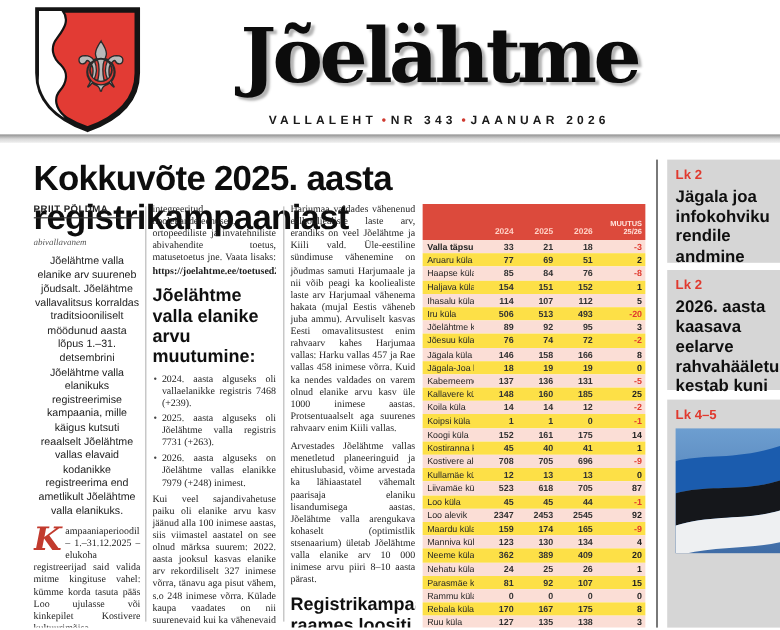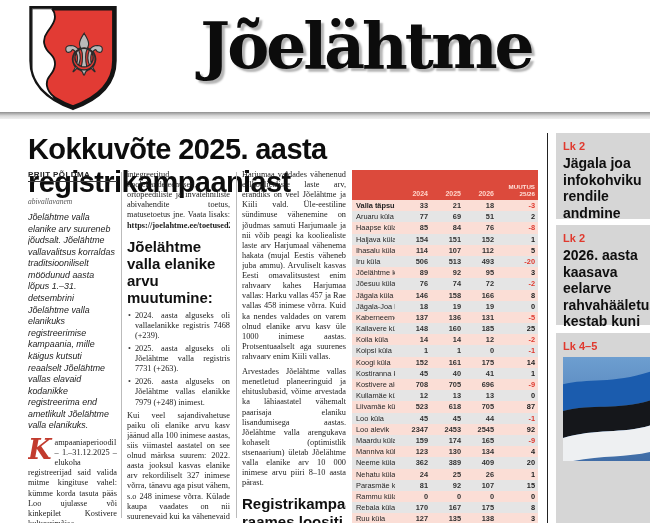--- a/index.html
+++ b/index.html
@@ -26,41 +26,41 @@
       color:#555;margin:15px 0 6px 0;}
 
   
   .col{position:absolute;top:170px;height:353px;overflow:hidden;}
   .col1{left:28px;width:89px;}
   .col2{left:127px;width:103px;}
   .col3{left:242px;width:104px;}
   .vrule{position:absolute;top:172px;height:346px;width:1px;background:#bbb;}
   .vr1{left:121px;} .vr2{left:236px;}
 
-  .lede{font-size:8.9px;line-height:1.3;color:#222;margin:0 0 6px 0;text-align:left;font-style:italic;}
+  .lede{font-size:8.9px;line-height:1.3;color:#222;margin:0 0 6px 0;text-align:center;}
   .bodyp{font-family:"Liberation Serif",serif;font-size:8.3px;line-height:1.22;
       color:#1c1c1c;text-align:justify;margin:0 0 5px 0;}
   .dropcap{float:left;font-family:"DejaVu Serif",serif;font-style:italic;font-weight:bold;
       font-size:27px;line-height:22px;color:#c23b2e;margin:1px 3px 0 0;}
   .subhead{font-size:15px;font-weight:bold;line-height:1.15;color:#101010;margin:7px 0 4px 0;}
   .bull{display:flex;font-family:"Liberation Serif",serif;font-size:8.3px;line-height:1.22;
       color:#1c1c1c;margin:0 0 3px 0;text-align:justify;}
   .bull .blt{flex:0 0 auto;margin:0 4px 0 1px;color:#444;}
   .linktxt{font-weight:bold;color:#1c1c1c;}
 
   
   .tbl{position:absolute;left:352px;top:170px;width:186px;height:353px;overflow:hidden;
       font-family:"Liberation Sans",sans-serif;}
   .thead{display:flex;align-items:flex-end;background:#dc4a3c;height:30px;
       padding-bottom:3px;box-sizing:border-box;}
   .thead .hname{flex:1;}
   .thead .hnum{width:33px;text-align:right;font-size:7px;font-weight:bold;color:#ffd2c7;}
   .thead .hchg{width:41px;text-align:right;font-size:6.2px;font-weight:bold;color:#ffe3dc;
       line-height:7px;padding-right:3px;}
-  .tr{display:flex;height:11.2px;line-height:11.2px;font-size:7.4px;background:#e5e5e5;}
+  .tr{display:flex;height:11.2px;line-height:11.2px;font-size:7.4px;background:#fde047;}
   .tbody .tr:nth-child(odd){background:#fbded6;}
   .td.name{flex:1;padding-left:4px;color:#262626;white-space:nowrap;overflow:hidden;}
   .tbody .tr:first-child .td.name{font-weight:bold;}
   .td.num{width:33px;text-align:right;font-weight:bold;color:#323232;}
   .td.chg{width:41px;text-align:right;font-weight:bold;color:#222;padding-right:3px;}
   .td.neg{color:#e0392e;}
 
   
   .side-rule{position:absolute;left:547px;top:133px;width:1px;height:390px;background:#222;}
   .tbox{position:absolute;left:556px;width:104px;background:#d6d6d6;
@@ -83,20 +83,23 @@
           <clipPath id="shld">
             <path d="M5,3 H95 V60 C95,88 72,103 50,111 C28,103 5,88 5,60 Z"></path>
           </clipPath>
         </defs>
       <path d="M5,3 H95 V60 C95,88 72,103 50,111 C28,103 5,88 5,60 Z" fill="#e23b34" stroke="#141414" stroke-width="5"></path>
       <path clip-path="url(#shld)" d="M5,3 H27 C35,13 27,22 22,29 C16,37 18,46 26,53 C33,60 31,69 25,76 C19,83 21,92 29,99 L29,114 H5 Z" fill="#ffffff" stroke="#141414" stroke-width="2"></path>
       <text x="62" y="76" text-anchor="middle" font-size="62" font-family="DejaVu Sans" fill="#b9b9b9" stroke="#2a2a2a" stroke-width="1.2">⚜</text>
     </svg>
   </div>
   <div class="mast-title">Jõelähtme</div>
+  <div class="mast-sub">
+    <span>VALLALEHT</span><span class="dot">•</span><span>NR 343</span><span class="dot">•</span><span>JAANUAR 2026</span>
+  </div>
   <div class="mast-rule"></div>
 
   <div class="headline">Kokkuvõte 2025. aasta registrikampaaniast</div>
 
   <div class="vrule vr1"></div>
   <div class="vrule vr2"></div>
 
   <div class="col col1">
     <div class="byline-author">PRIIT PÕLDMA</div>
     <div class="byline-role">abivallavanem</div>

